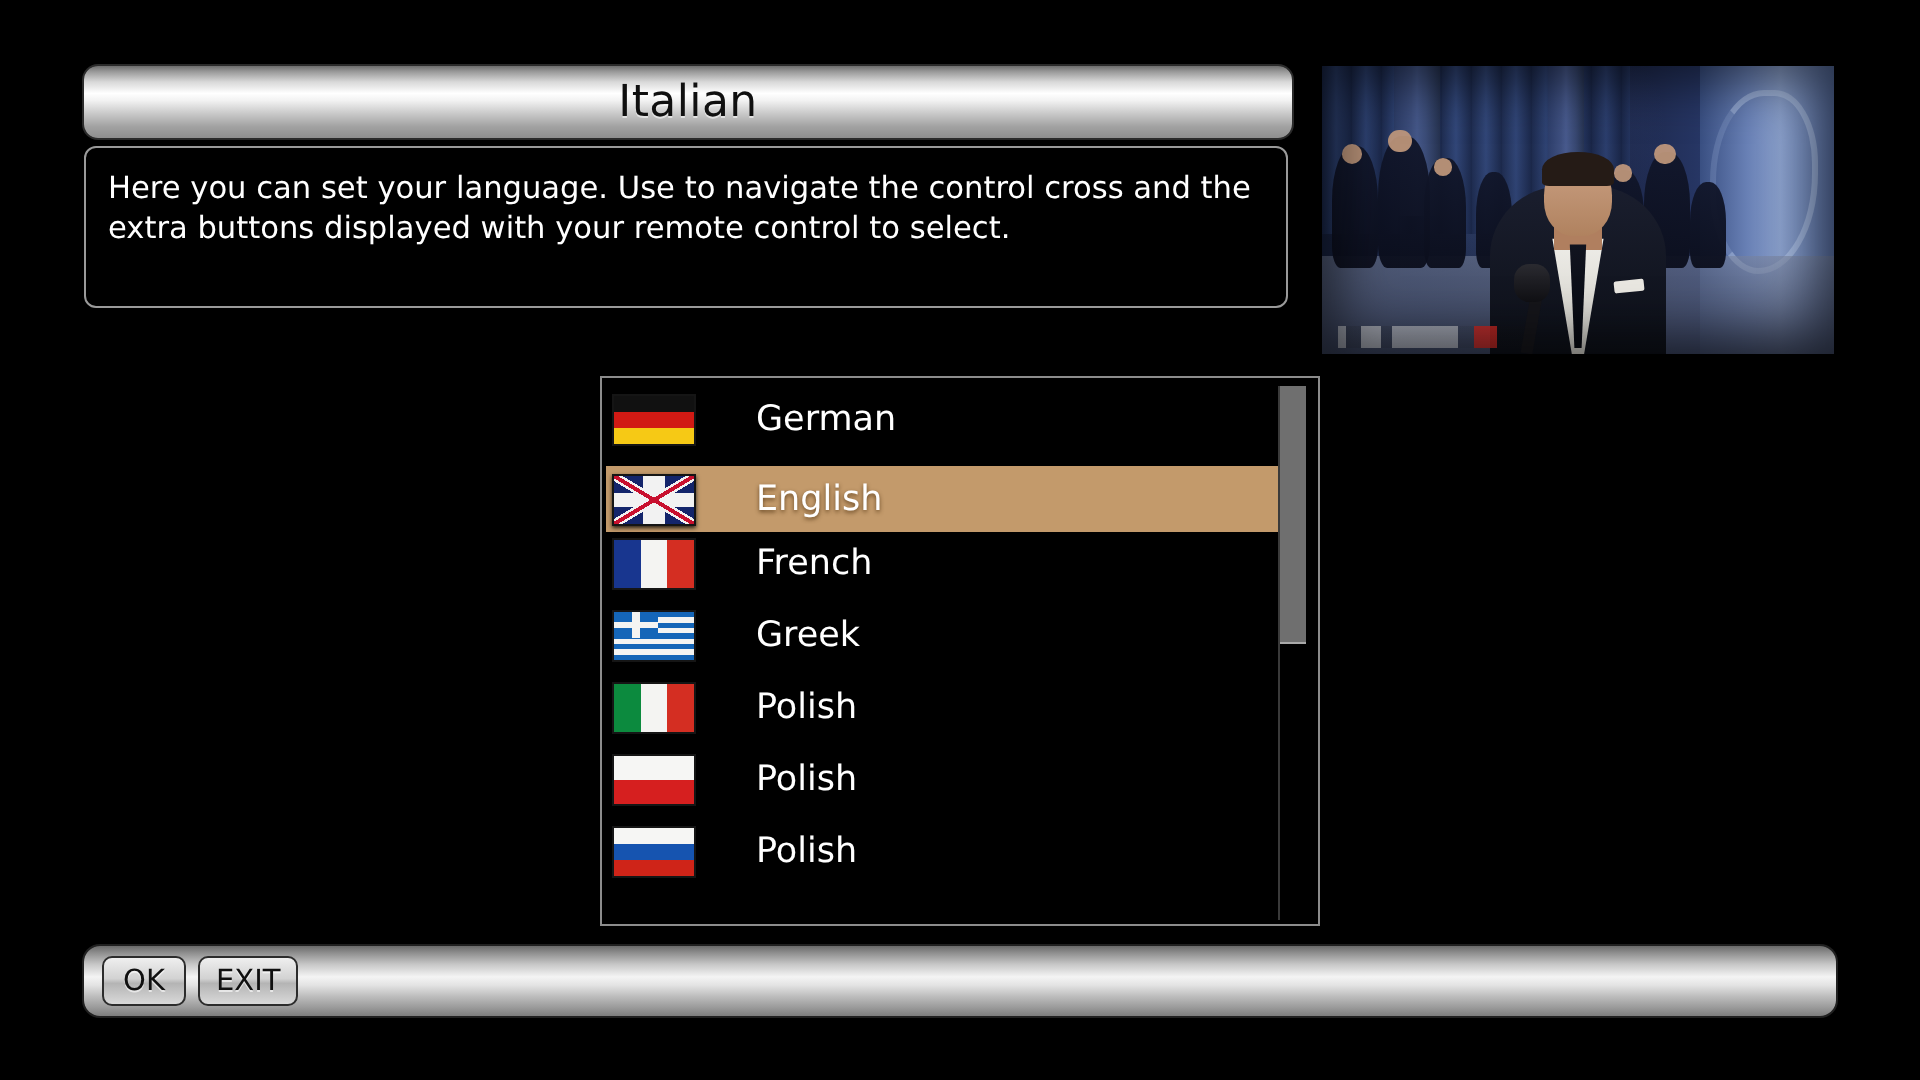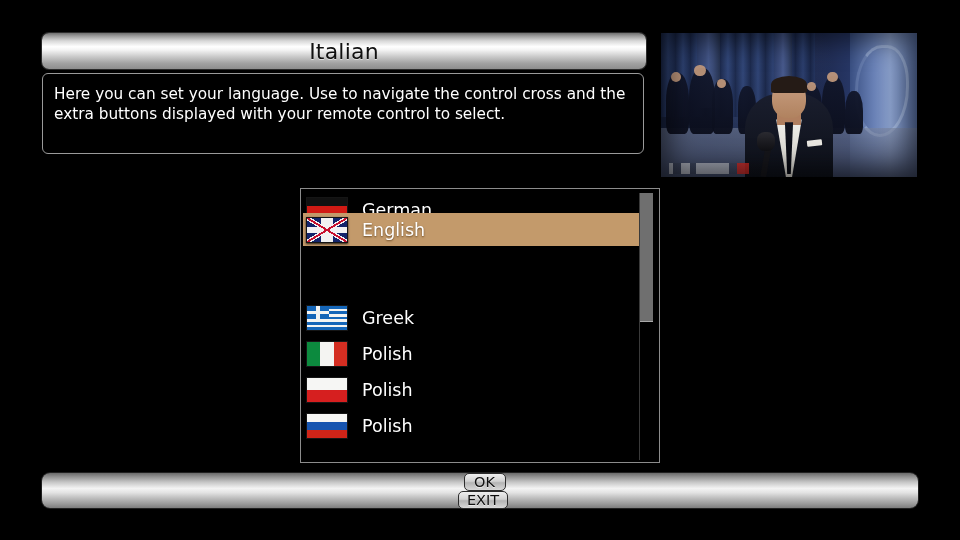--- a/index.html
+++ b/index.html
@@ -122,21 +122,21 @@
     position:absolute;left:2px;width:340px;height:33px;
     display:flex;align-items:center;
   }
   .row.selected{background:#c39a6b;}
   .flag{
     width:42px;height:26px;margin-left:3px;flex:0 0 auto;
     border:1px solid #151515;box-sizing:border-box;position:relative;overflow:hidden;
     box-shadow:0 1px 2px rgba(0,0,0,.8);
   }
   .lbl{
-    margin-left:14px;color:#fff;font-size:17.5px;
+    margin-left:30px;color:#fff;font-size:17.5px;
     font-family:"DejaVu Sans","Liberation Sans",sans-serif;
     text-shadow:0 1px 2px rgba(0,0,0,.9);
   }
   .row.selected .lbl{color:#fff;text-shadow:0 1px 2px rgba(90,60,25,.9);}
 
   
   .f-de{background:linear-gradient(to bottom,#111 0 33.3%,#d11a14 33.3% 66.6%,#f6c915 66.6% 100%);}
   .f-fr{background:linear-gradient(to right,#18368f 0 33.3%,#f4f4f2 33.3% 66.6%,#d42e22 66.6% 100%);}
   .f-it{background:linear-gradient(to right,#0c8a3e 0 33.3%,#f4f4f2 33.3% 66.6%,#d42e22 66.6% 100%);}
   .f-pl{background:linear-gradient(to bottom,#f6f6f4 0 50%,#d61f1f 50% 100%);}
@@ -168,21 +168,21 @@
   #scroll-thumb{position:absolute;left:0;top:0;width:13px;background:#6f6f6f;
     border-bottom:1px solid #a9a9a9;}
 
   
   #bottom-bar{
     position:absolute;left:42px;top:473px;width:876px;height:35px;border-radius:8px;
     background:linear-gradient(to bottom,
       #6a6a6a 0%, #8f8f8f 10%, #c6c6c6 26%, #f4f4f4 44%,
       #e3e3e3 56%, #bdbdbd 72%, #9a9a9a 88%, #7d7d7d 100%);
     box-shadow:0 0 0 1px #202020,0 1px 2px #000;
-    display:flex;align-items:center;flex-direction:column;
+    display:flex;align-items:center;
   }
   .sbtn{
     margin-left:9px;min-width:42px;height:25px;border-radius:5px;
     border:1px solid #2c2c2c;box-sizing:border-box;
     background:linear-gradient(to bottom,#efefef 0%,#d2d2d2 45%,#b4b4b4 55%,#d9d9d9 100%);
     display:flex;align-items:center;justify-content:center;
     font-size:14.5px;color:#101010;padding:0 8px;
     font-family:"DejaVu Sans","Liberation Sans",sans-serif;
     text-shadow:0 1px 0 rgba(255,255,255,.6);
   }
@@ -233,23 +233,27 @@
     <div class="vid" id="v-logo"></div>
     <div class="vid" id="v-vignette"></div>
   </div>
 
   <div id="list-panel">
     <div id="list-inner">
         <div class="row" style="top: 4px;">
           <div class="flag f-de"></div>
           <div class="lbl">German</div>
         </div>
-        <div class="row selected" style="top: 24px;">
+        <div class="row selected" style="top: 44px;">
           <div class="flag f-gb"></div>
           <div class="lbl">English</div>
+        </div>
+        <div class="row" style="top: 76px;">
+          <div class="flag f-fr"></div>
+          <div class="lbl">French</div>
         </div>
         <div class="row" style="top: 112px;">
           <div class="flag f-gr"></div>
           <div class="lbl">Greek</div>
         </div>
         <div class="row" style="top: 148px;">
           <div class="flag f-it"></div>
           <div class="lbl">Polish</div>
         </div>
         <div class="row" style="top: 184px;">

